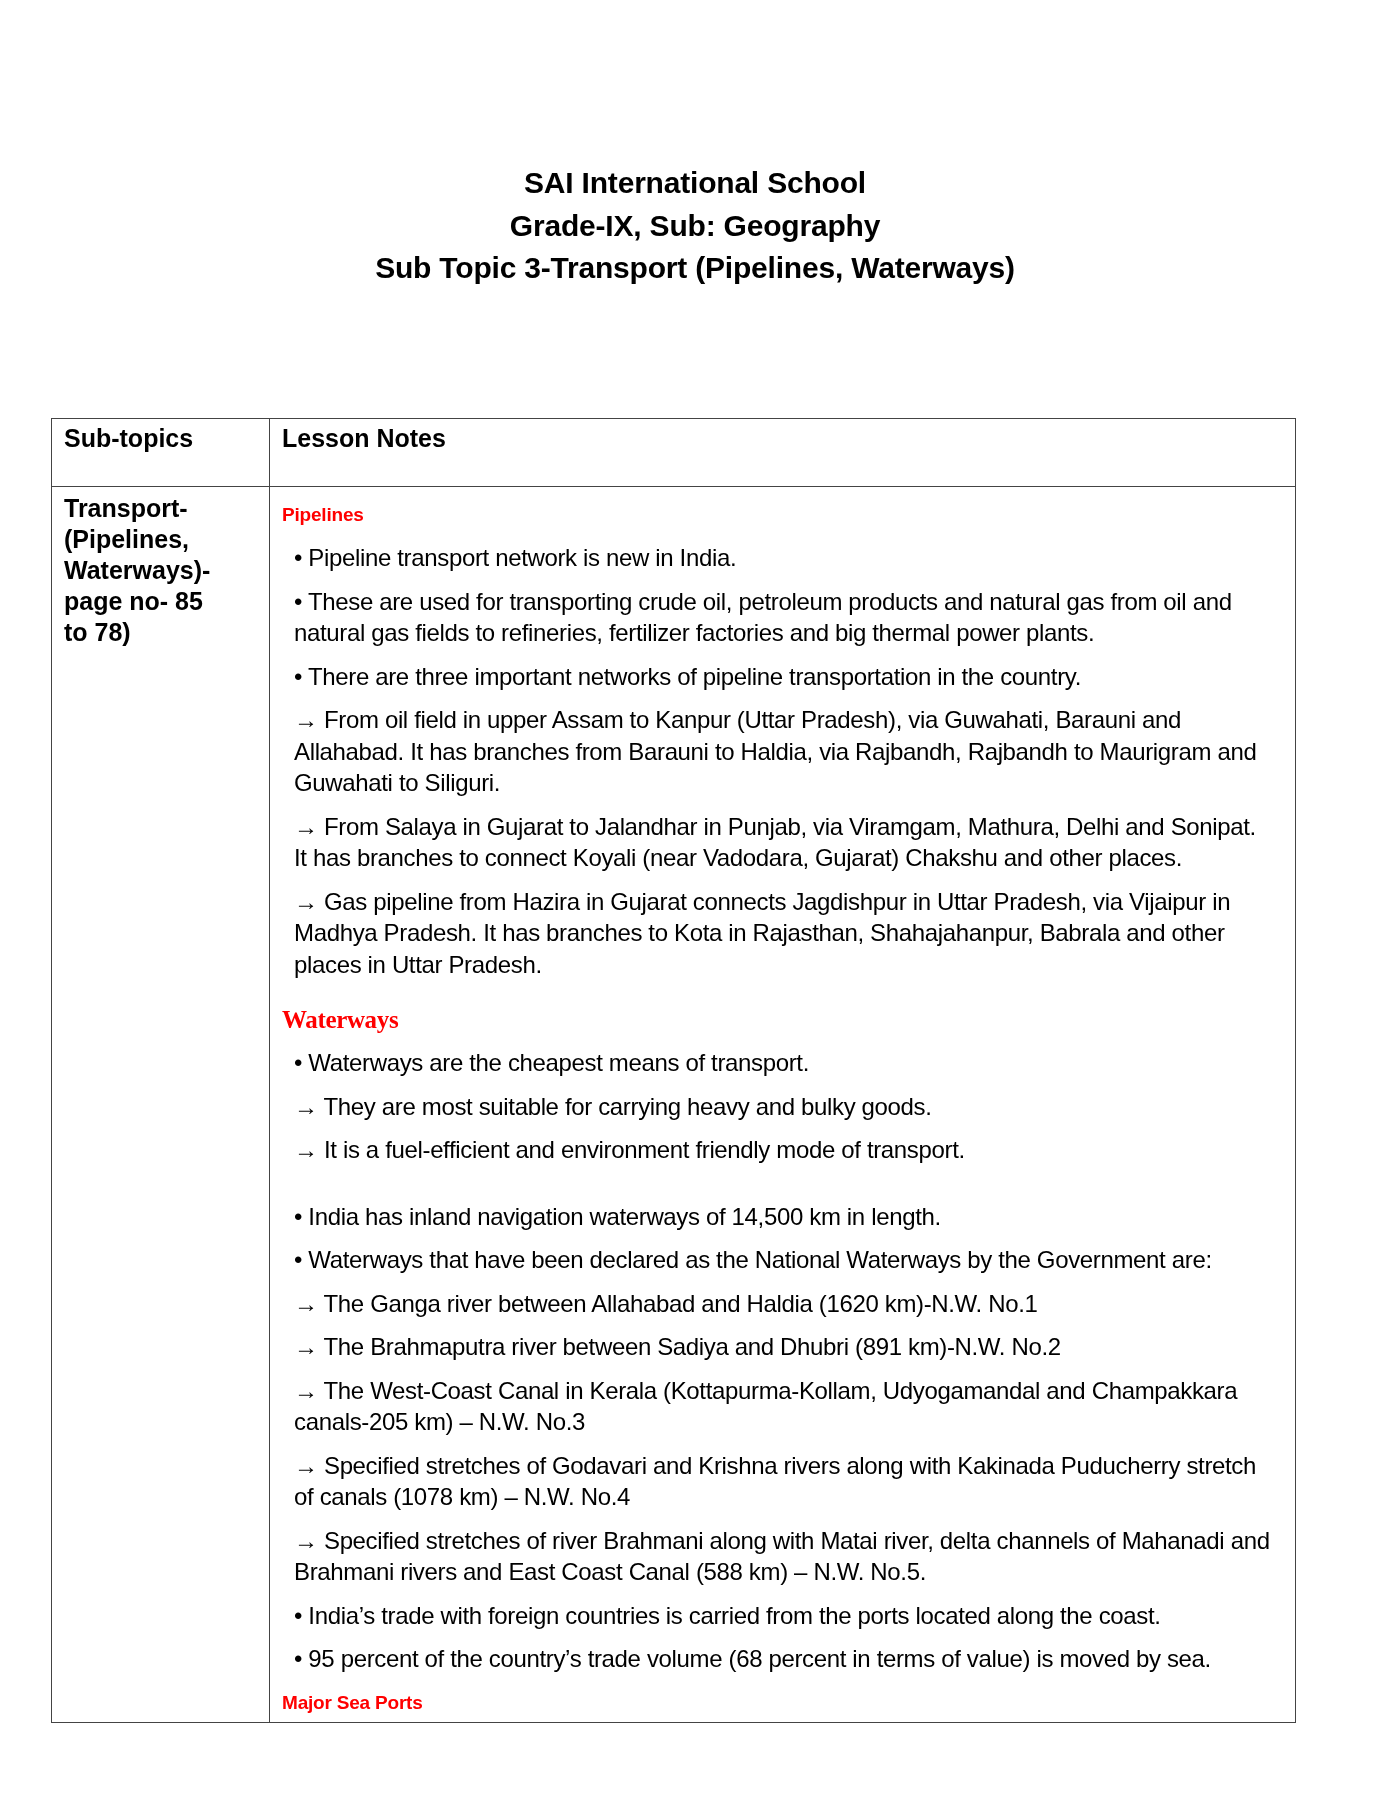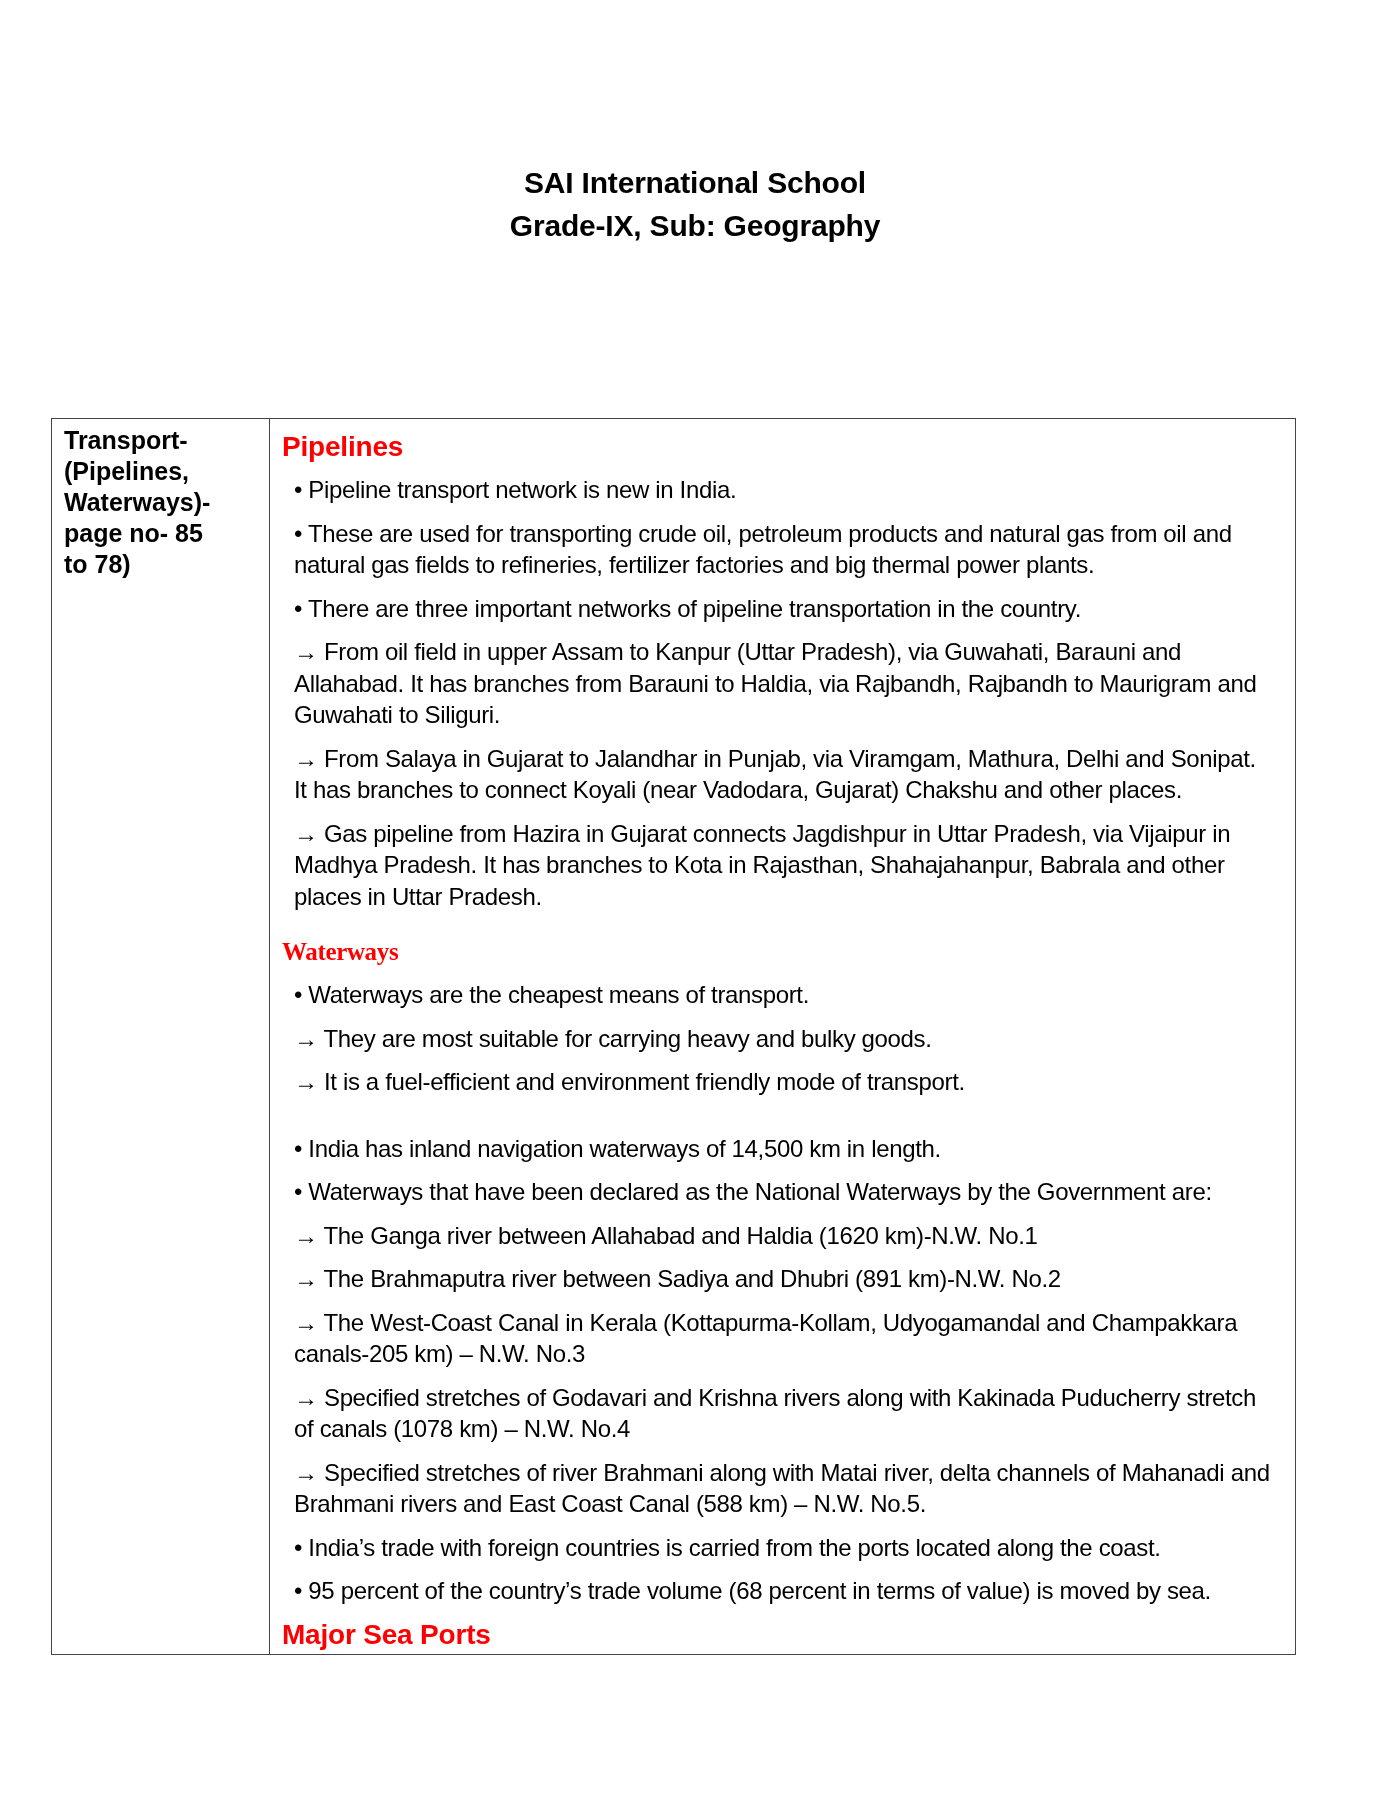--- a/index.html
+++ b/index.html
@@ -26,40 +26,45 @@
     .sub-cell {
       font-weight: bold; font-size: 25px; line-height: 31px;
       padding: 6px 0 0 12px !important;
     }
     .body-cell {
       font-size: 24px; line-height: 31.5px;
       padding: 12px 10px 4px 12px !important;
       letter-spacing: -0.35px;
     }
     .heading-red {
-      color: #ff0000; font-weight: bold; font-size: 28px; line-height: 31px;
+      color: #ff0000; font-weight: bold; font-size: 19px; line-height: 31px;
       letter-spacing: -0.2px;
     }
     .heading-serif {
       color: #ff0000; font-weight: bold; font-family: "Liberation Serif", serif;
       font-size: 25px; line-height: 31px; margin: 24px 0 10px 0;
     }
     .gap { height: 11px; }
     .para { margin: 12px; }
   </style>
 </head>
 <body>
 
 <div class="titles">
   <div>SAI International School</div>
   <div>Grade-IX, Sub: Geography</div>
+  <div>Sub Topic 3-Transport (Pipelines, Waterways)</div>
 </div>
 
 <table class="notes">
   <tbody>
+      <tr class="hdr">
+    <td class="col1 hdr-cell">Sub-topics</td>
+    <td class="hdr-cell">Lesson Notes</td>
+  </tr>
   <tr>
     <td class="col1 sub-cell">
       <div>Transport-</div>
       <div>(Pipelines,</div>
       <div>Waterways)-</div>
       <div>page no- 85</div>
       <div>to 78)</div>
     </td>
     <td class="body-cell">
       <div class="heading-red">Pipelines</div>

